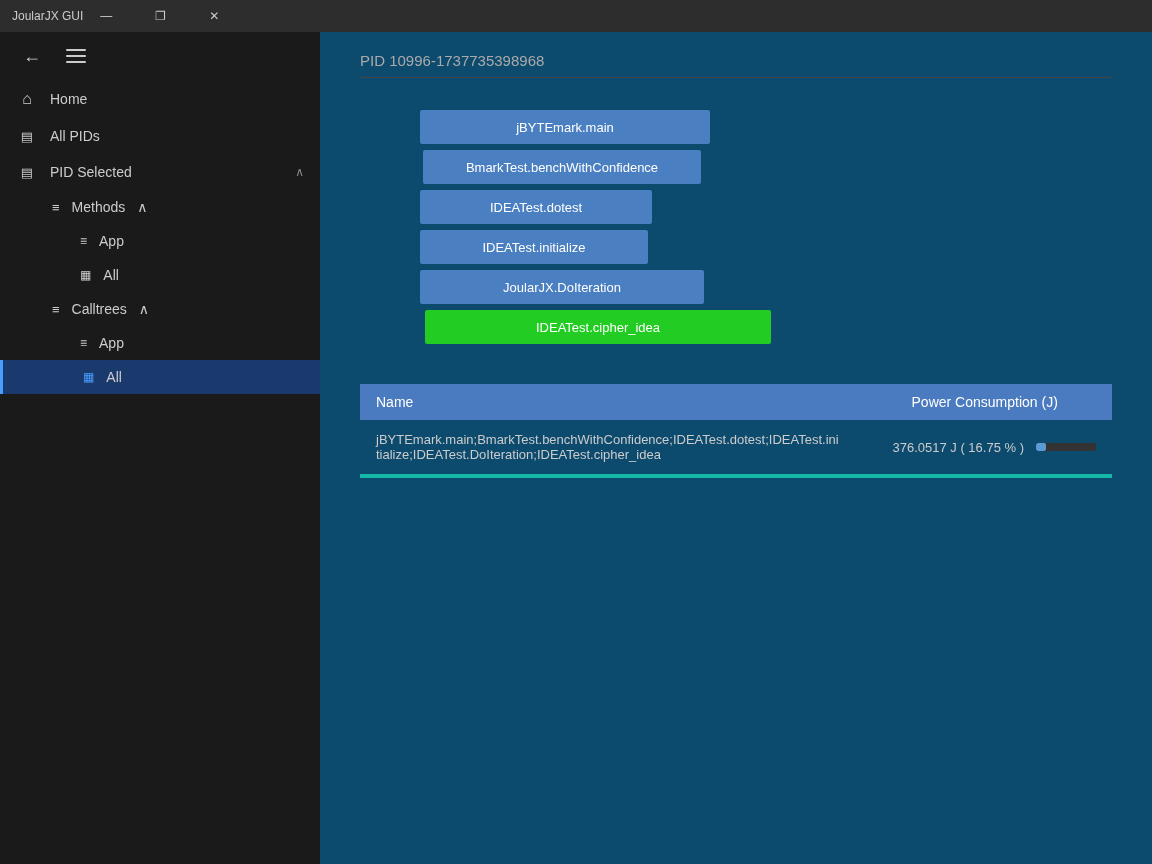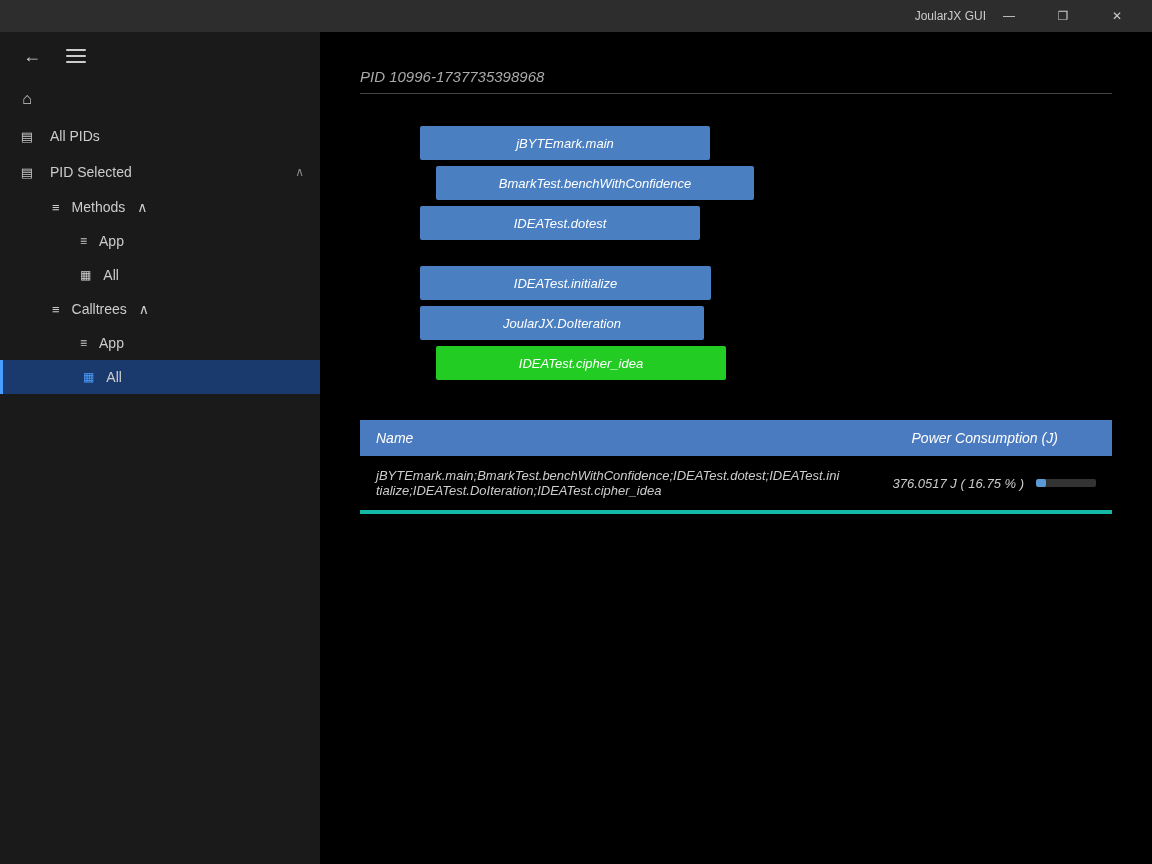--- a/index.html
+++ b/index.html
@@ -13,21 +13,21 @@
       overflow: hidden;
       display: flex;
       flex-direction: column;
     }
     
     .titlebar {
       background: #2d2d2d;
       height: 32px;
       display: flex;
       align-items: center;
-      justify-content: flex-end;
+      justify-content: flex-start;
       padding: 0 12px;
       flex-shrink: 0;
       user-select: none;
     }
     .titlebar-title {
       font-size: 12px;
       color: #ccc;
     }
     .titlebar-controls {
       display: flex;
@@ -122,24 +122,23 @@
       cursor: pointer;
       color: #ccc;
       gap: 12px;
       font-size: 14px;
     }
     .nav-sub-sub-item.active { background: #1a3a6e; border-left: 3px solid #4a9eff; }
 
     
     .main-content {
       flex: 1;
-      background: #000000;
+      background: #0c4a6e;
       overflow-y: auto;
-      padding: 36px 40px;
-      font-style: italic;
+      padding: 20px 40px;
     }
     .page-pid {
       font-size: 15px;
       color: #aaa;
       margin-bottom: 8px;
     }
     .page-title {
       font-size: 28px;
       font-weight: 400;
       color: #e8e8e8;
@@ -248,20 +247,21 @@
           <span style="display:block;width:20px;height:2px;background:#ccc;border-radius:1px;"></span>
           <span style="display:block;width:20px;height:2px;background:#ccc;border-radius:1px;"></span>
         </span>
       </button>
     </div>
 
     <nav class="sidebar-nav">
 
       <div class="nav-item">
         <span class="nav-icon">⌂</span>
+        <span class="nav-label">Home</span>
       </div>
 
       <div class="nav-item">
         <span class="nav-icon" style="font-size:13px;">▤</span>
         <span class="nav-label">All PIDs</span>
       </div>
 
       <div class="nav-item">
         <span class="nav-icon" style="font-size:13px;">▤</span>
         <span class="nav-label">PID Selected</span>
@@ -301,25 +301,25 @@
       </div>
     </nav>
   </div>
 
   <div class="main-content">
     <div class="page-pid">PID 10996-1737735398968</div>
     <div class="divider"></div>
 
     <div class="calltree-viz" id="calltree-viz">
     <div class="calltree-bar" style="width: 290px; background: rgb(74, 127, 193); margin-left: 0px;">jBYTEmark.main</div>
-        <div class="calltree-bar" style="width: 318px; background: rgb(74, 127, 193); margin-left: 16px;">BmarkTest.benchWithConfidence</div>
-        <div class="calltree-bar" style="width: 280px; background: rgb(74, 127, 193); margin-left: 0px;">IDEATest.dotest</div>
-        <div class="calltree-bar" style="width: 291px; background: rgb(74, 127, 193); margin-left: 0px; margin-top: 20px;">IDEATest.initialize</div>
+        <div class="calltree-bar" style="width: 278px; background: rgb(74, 127, 193); margin-left: 3px;">BmarkTest.benchWithConfidence</div>
+        <div class="calltree-bar" style="width: 232px; background: rgb(74, 127, 193); margin-left: 0px;">IDEATest.dotest</div>
+        <div class="calltree-bar" style="width: 228px; background: rgb(74, 127, 193); margin-left: 0px;">IDEATest.initialize</div>
         <div class="calltree-bar" style="width: 284px; background: rgb(74, 127, 193); margin-left: 0px;">JoularJX.DoIteration</div>
-        <div class="calltree-bar" style="width: 290px; background: rgb(34, 204, 34); margin-left: 16px;">IDEATest.cipher_idea</div>
+        <div class="calltree-bar" style="width: 346px; background: rgb(34, 204, 34); margin-left: 5px;">IDEATest.cipher_idea</div>
       </div>
 
     <table class="data-table">
       <thead>
         <tr>
           <th>Name</th>
           <th>Power Consumption (J)</th>
         </tr>
       </thead>
       <tbody id="table-body">

